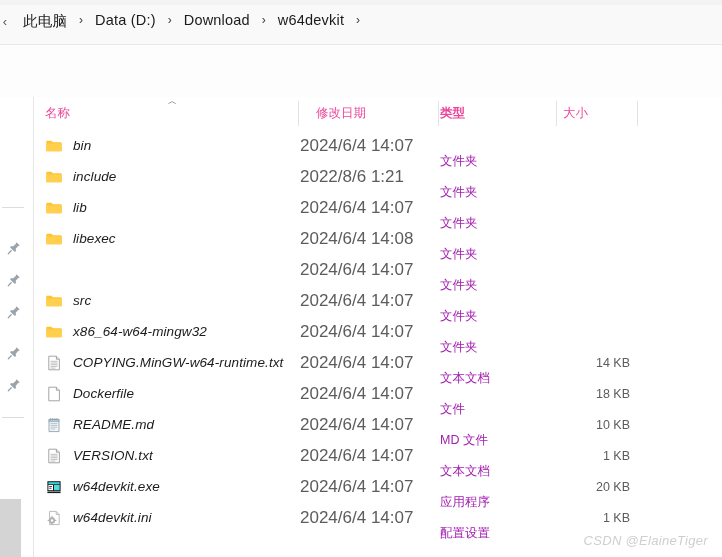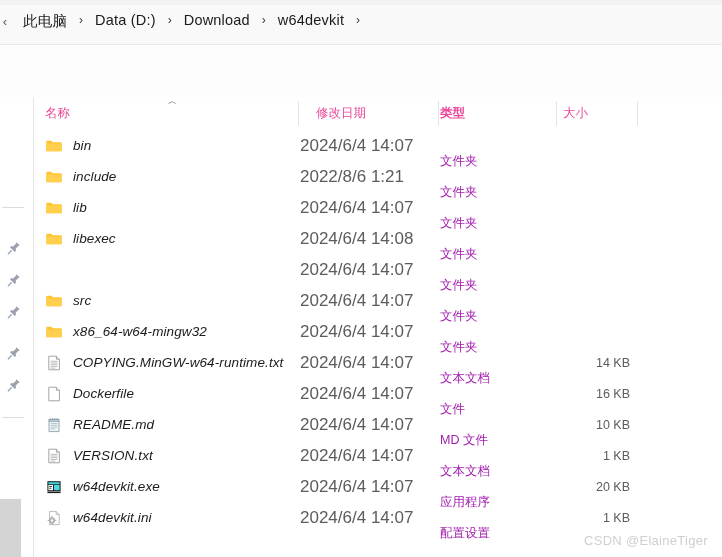--- a/index.html
+++ b/index.html
@@ -233,20 +233,21 @@
 
   
   .watermark {
     position: absolute;
     right: 14px;
     bottom: 9px;
     font-size: 13px;
     color: #cfcfcf;
     letter-spacing: .3px;
     white-space: nowrap;
+    font-style: italic;
   }
 </style>
 </head>
 <body>
 
 <div class="window">
 
   <div class="topband">
     <div class="topstrip"></div>
     <div class="backchev">‹</div>
@@ -494,21 +495,21 @@
           <span>
             <svg class="ico" viewBox="0 0 18 18">
               <path d="M3.8 2.2 H11.4 L14.4 5.2 V15.8 H3.8 Z" fill="#ffffff" stroke="#9b9b9b" stroke-width="0.9" stroke-linejoin="round"></path>
               <path d="M11.4 2.2 V5.2 H14.4" fill="#f0f0f0" stroke="#9b9b9b" stroke-width="0.9" stroke-linejoin="round"></path>
             </svg>
           </span>
           <span class="nm">Dockerfile</span>
         </div>
         <div class="cell-date">2024/6/4 14:07</div>
         <div class="cell-type">文件</div>
-        <div class="cell-size">16 KB</div>
+        <div class="cell-size">18 KB</div>
       </div>
       <div class="row" style="top: 279px;">
         <div class="cell-name">
           <span>
             <svg class="ico" viewBox="0 0 18 18">
               <path d="M4 3.4 H14 V15.6 H4 Z" fill="#f2f6f8" stroke="#8fa3ad" stroke-width="0.9"></path>
               <path d="M4 3.4 H14 V5.6 H4 Z" fill="#b9cdd8" stroke="#8fa3ad" stroke-width="0.7"></path>
               <g stroke="#7f96a3" stroke-width="0.8">
                 <line x1="5.4" y1="2.3" x2="5.4" y2="4.3"></line>
                 <line x1="7.6" y1="2.3" x2="7.6" y2="4.3"></line>

